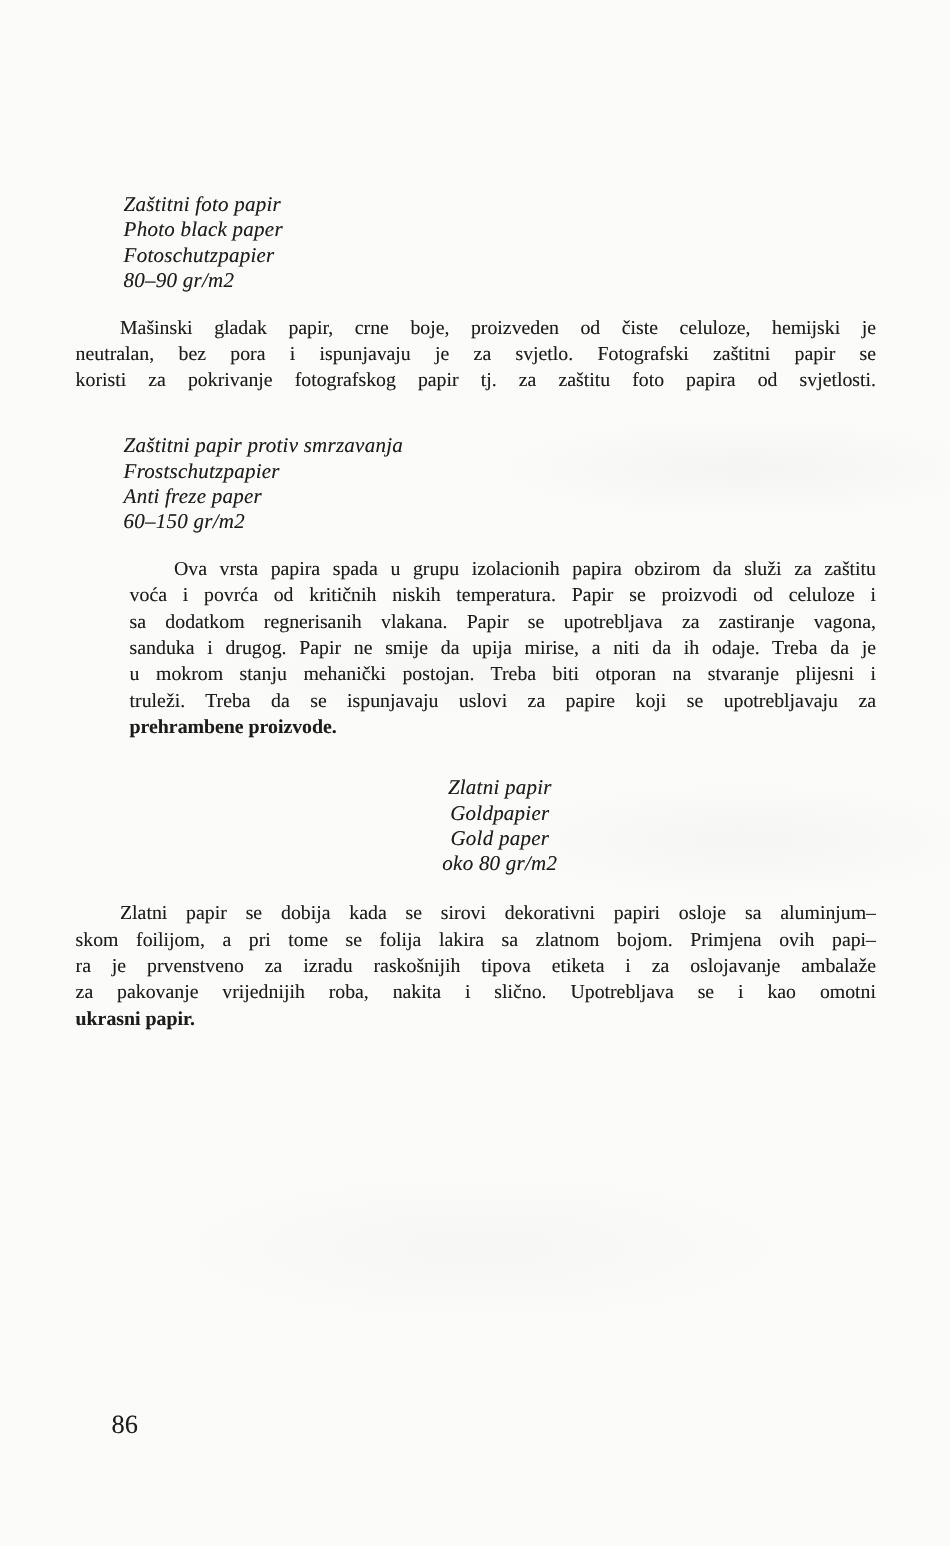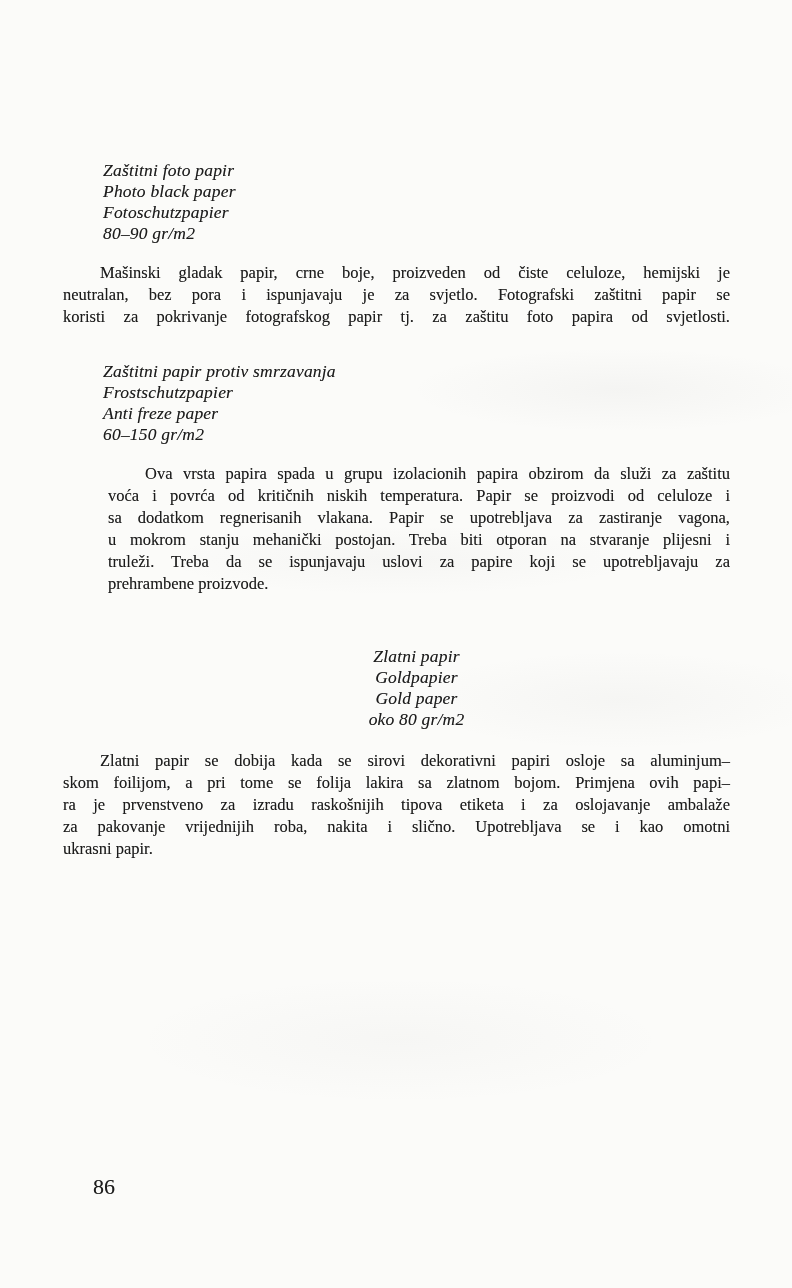--- a/index.html
+++ b/index.html
@@ -53,20 +53,21 @@
     text-align-last: justify;
     width: 100%;
   }
   .para .pline.first {
     padding-left: 37px;
     box-sizing: border-box;
   }
   .para .pline.last {
     text-align: left;
     text-align-last: left;
+    font-weight: bold;
   }
   .page-number {
     position: absolute;
     left: 93px;
     top: 1174px;
     font-size: 22px;
     text-shadow: 0 0 0.5px rgba(40,40,40,0.45);
   }
   
   #sec0-head { position: absolute; top: 160px; left: 0; right: 0; }
@@ -97,20 +98,21 @@
     <div id="sec1-head" class="heading-block">
       <div class="hline">Zaštitni papir protiv smrzavanja</div>
       <div class="hline">Frostschutzpapier</div>
       <div class="hline">Anti freze paper</div>
       <div class="hline">60–150 gr/m2</div>
     </div>
     <div id="sec1-body" class="para">
       <div class="pline first">Ova vrsta papira spada u grupu izolacionih papira obzirom da služi za zaštitu</div>
       <div class="pline">voća i povrća od kritičnih niskih temperatura. Papir se proizvodi od celuloze i</div>
       <div class="pline">sa dodatkom regnerisanih vlakana. Papir se upotrebljava za zastiranje vagona,</div>
+      <div class="pline">sanduka i drugog. Papir ne smije da upija mirise, a niti da ih odaje. Treba da je</div>
       <div class="pline">u mokrom stanju mehanički postojan. Treba biti otporan na stvaranje plijesni i</div>
       <div class="pline">truleži. Treba da se ispunjavaju uslovi za papire koji se upotrebljavaju za</div>
       <div class="pline last">prehrambene proizvode.</div>
     </div>
 
     <div id="sec2-head" class="heading-block">
       <div class="hline">Zlatni papir</div>
       <div class="hline">Goldpapier</div>
       <div class="hline">Gold paper</div>
       <div class="hline">oko 80 gr/m2</div>

